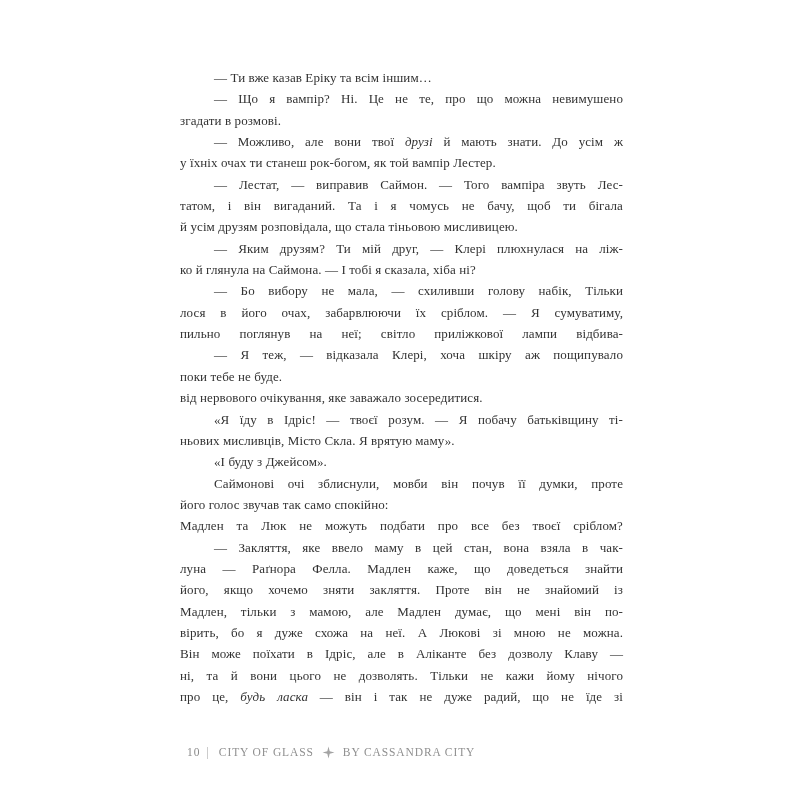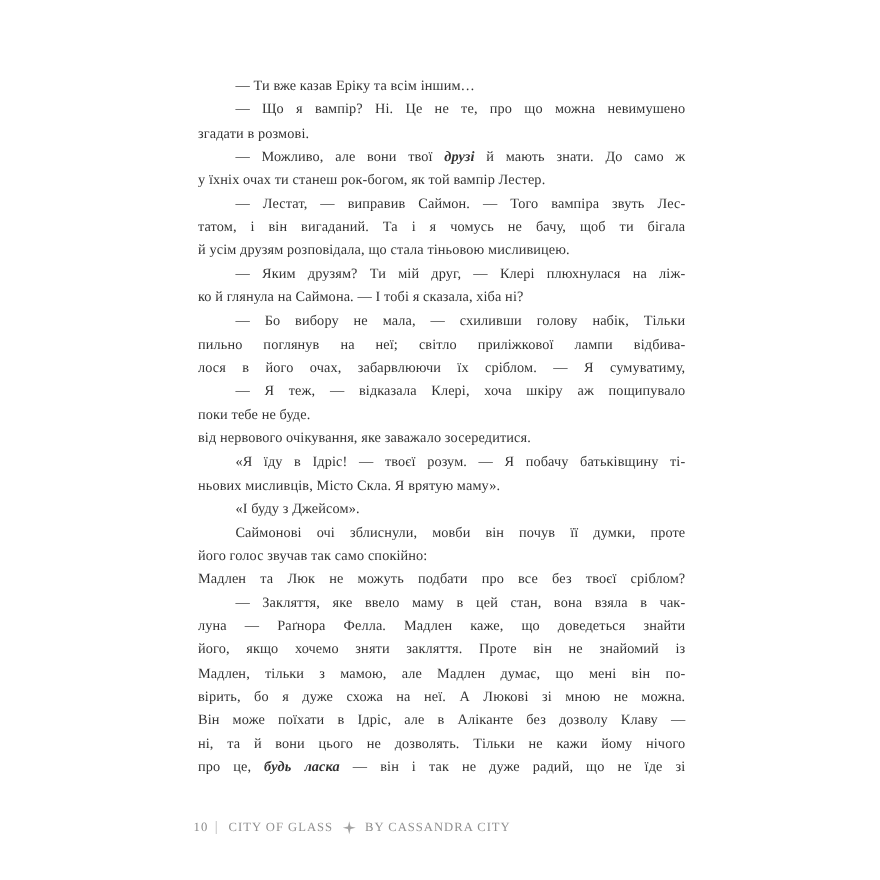--- a/index.html
+++ b/index.html
@@ -27,24 +27,24 @@
     text-align-last: justify;
     white-space: normal;
   }
   .line.end {
     text-align: left;
     text-align-last: auto;
   }
   .line.indent {
     text-indent: 34px;
   }
-  .line i { font-style: italic; font-weight: bold; }
+  .line i { font-style: italic; }
   .footer {
     position: absolute;
-    left: 176px;
+    left: 187px;
     top: 744px;
     height: 16px;
     display: flex;
     align-items: center;
     font-family: "Liberation Serif", serif;
     font-size: 11.5px;
     letter-spacing: 0.9px;
     color: #8f8f8f;
     white-space: nowrap;
     text-align: right;
@@ -66,30 +66,30 @@
 </style>
 </head>
 <body>
 
 <div class="page">
 
   <main class="text-block">
       <div class="line indent end"><span>— Ти вже казав Еріку та всім іншим…</span></div>
       <div class="line indent"><span>— Що я вампір? Ні. Це не те, про що можна невимушено</span></div>
       <div class="line end"><span>згадати в розмові.</span></div>
-      <div class="line indent"><span>— Можливо, але вони твої </span><i>друзі</i><span> й мають знати. До само ж</span></div>
+      <div class="line indent"><span>— Можливо, але вони твої </span><i>друзі</i><span> й мають знати. До усім ж</span></div>
       <div class="line end"><span>у їхніх очах ти станеш рок-богом, як той вампір Лестер.</span></div>
       <div class="line indent"><span>— Лестат, — виправив Саймон. — Того вампіра звуть Лес-</span></div>
       <div class="line"><span>татом, і він вигаданий. Та і я чомусь не бачу, щоб ти бігала</span></div>
       <div class="line end"><span>й усім друзям розповідала, що стала тіньовою мисливицею.</span></div>
       <div class="line indent"><span>— Яким друзям? Ти мій друг, — Клері плюхнулася на ліж-</span></div>
       <div class="line end"><span>ко й глянула на Саймона. — І тобі я сказала, хіба ні?</span></div>
       <div class="line indent"><span>— Бо вибору не мала, — схиливши голову набік, Тільки</span></div>
+      <div class="line"><span>лося в його очах, забарвлюючи їх сріблом. — Я сумуватиму,</span></div>
       <div class="line"><span>пильно поглянув на неї; світло приліжкової лампи відбива-</span></div>
-      <div class="line"><span>лося в його очах, забарвлюючи їх сріблом. — Я сумуватиму,</span></div>
       <div class="line indent"><span>— Я теж, — відказала Клері, хоча шкіру аж пощипувало</span></div>
       <div class="line end"><span>поки тебе не буде.</span></div>
       <div class="line end"><span>від нервового очікування, яке заважало зосередитися.</span></div>
       <div class="line indent"><span>«Я їду в Ідріс! — твоєї розум. — Я побачу батьківщину ті-</span></div>
       <div class="line end"><span>ньових мисливців, Місто Скла. Я врятую маму».</span></div>
       <div class="line indent end"><span>«І буду з Джейсом».</span></div>
       <div class="line indent"><span>Саймонові очі зблиснули, мовби він почув її думки, проте</span></div>
       <div class="line end"><span>його голос звучав так само спокійно:</span></div>
       <div class="line"><span>Мадлен та Люк не можуть подбати про все без твоєї сріблом?</span></div>
       <div class="line indent"><span>— Закляття, яке ввело маму в цей стан, вона взяла в чак-</span></div>

